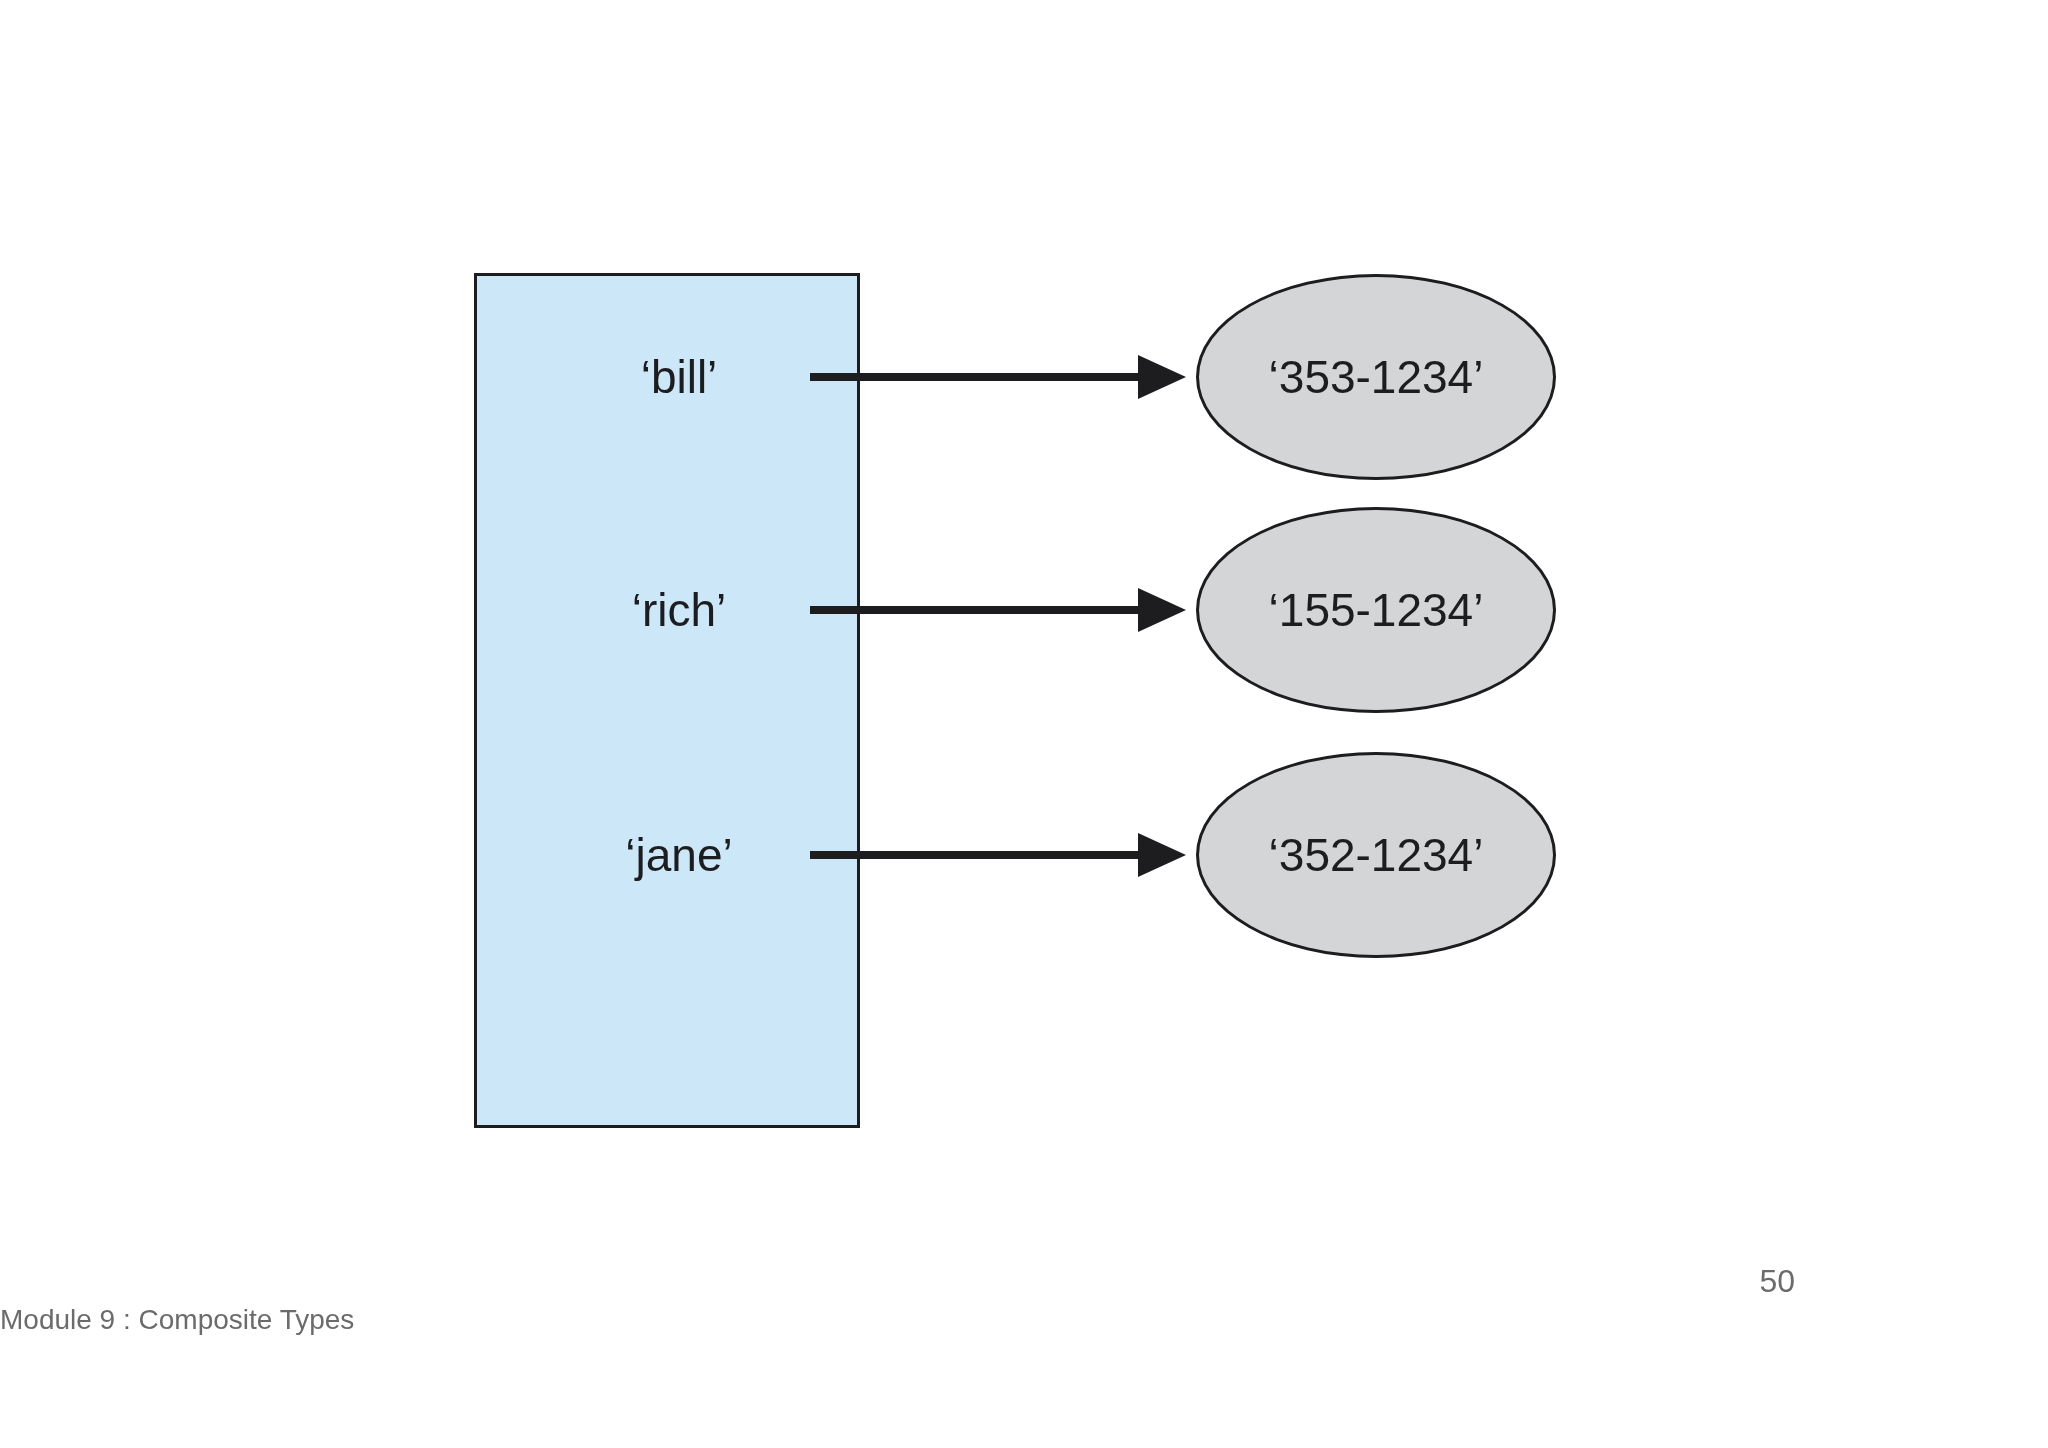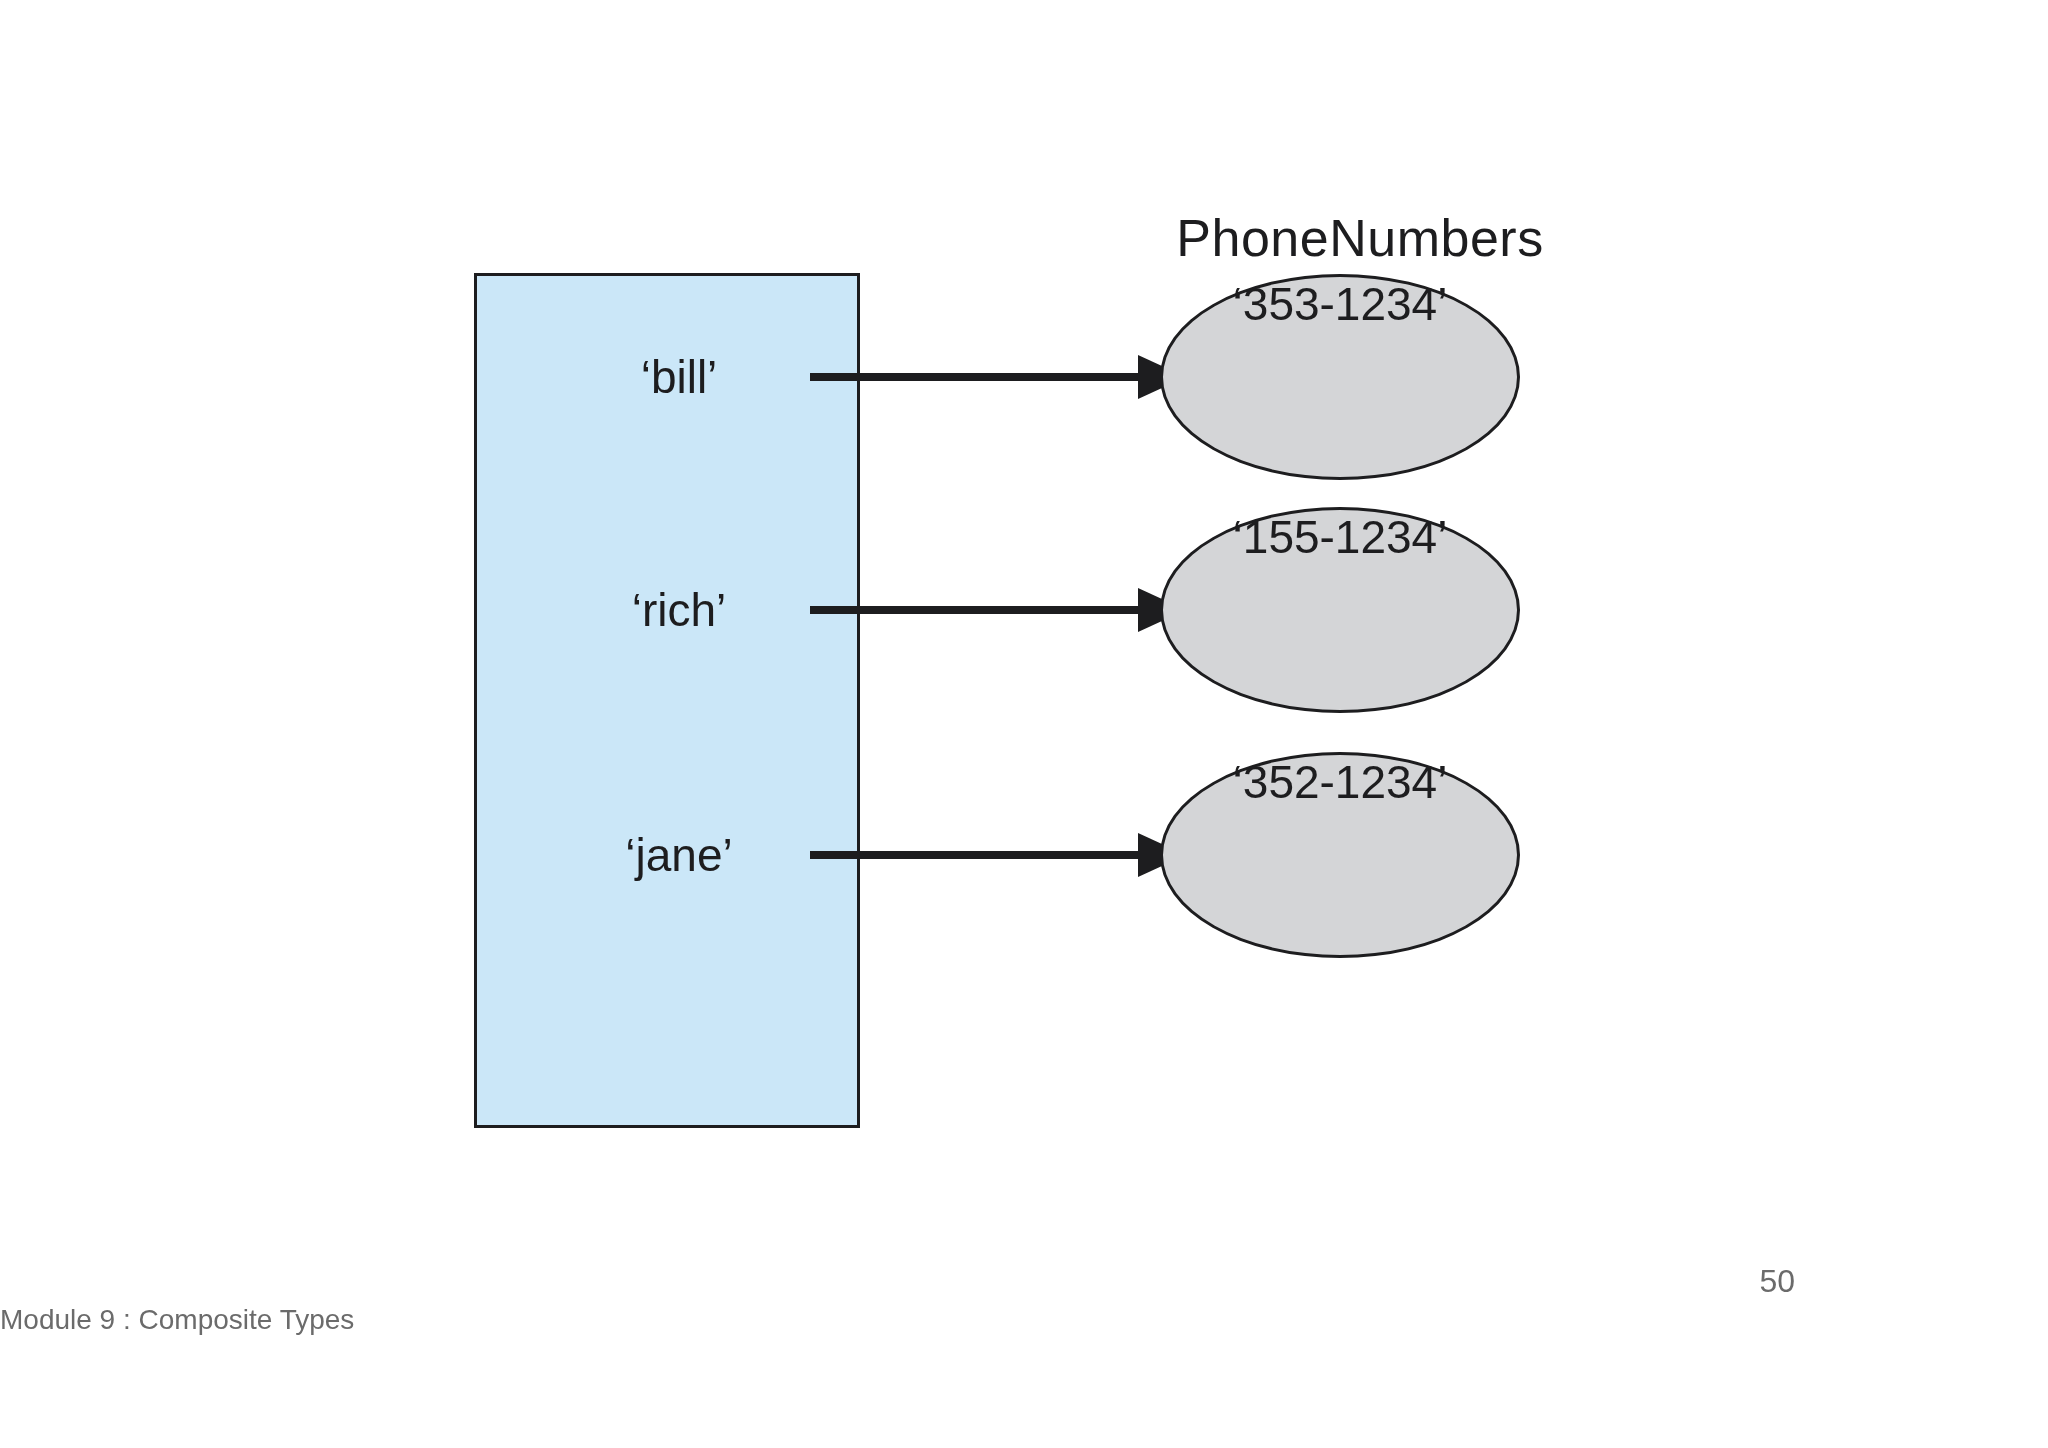--- a/index.html
+++ b/index.html
@@ -61,29 +61,29 @@
     left: 1138px;
     top: -22px;
     width: 0;
     height: 0;
     border-left: 48px solid var(--ink, #1d1d1f);
     border-top: 22px solid transparent;
     border-bottom: 22px solid transparent;
   }
   .ellipse {
     position: absolute;
-    left: 1160px;
+    left: 1196px;
     top: -103px;
     width: 360px;
     height: 206px;
     border-radius: 50%;
     background: var(--ellipse-fill, #d4d5d7);
     border: 3px solid var(--ink, #1d1d1f);
     display: flex;
-    align-items: flex-start;
+    align-items: center;
     justify-content: center;
     box-sizing: border-box;
   }
   .value { font-size: 46px; white-space: nowrap; }
 
   
   .footer-text {
     position: absolute;
     left: 0;
     width: 100%;
@@ -101,21 +101,20 @@
     font-size: 32px;
     color: var(--footer-ink, #6b6b6b);
   }
 </style>
 </head>
 <body>
 
 <div class="page">
 
 
-  <div class="fig-title phones-title">PhoneNumbers</div>
 
   <div class="contacts-box"></div>
 
   <div class="row" style="top:377px">
     <div class="key">‘bill’</div>
     <div class="shaft"></div>
     <div class="head"></div>
     <div class="ellipse">
       <span class="value">‘353-1234’</span>
     </div>

